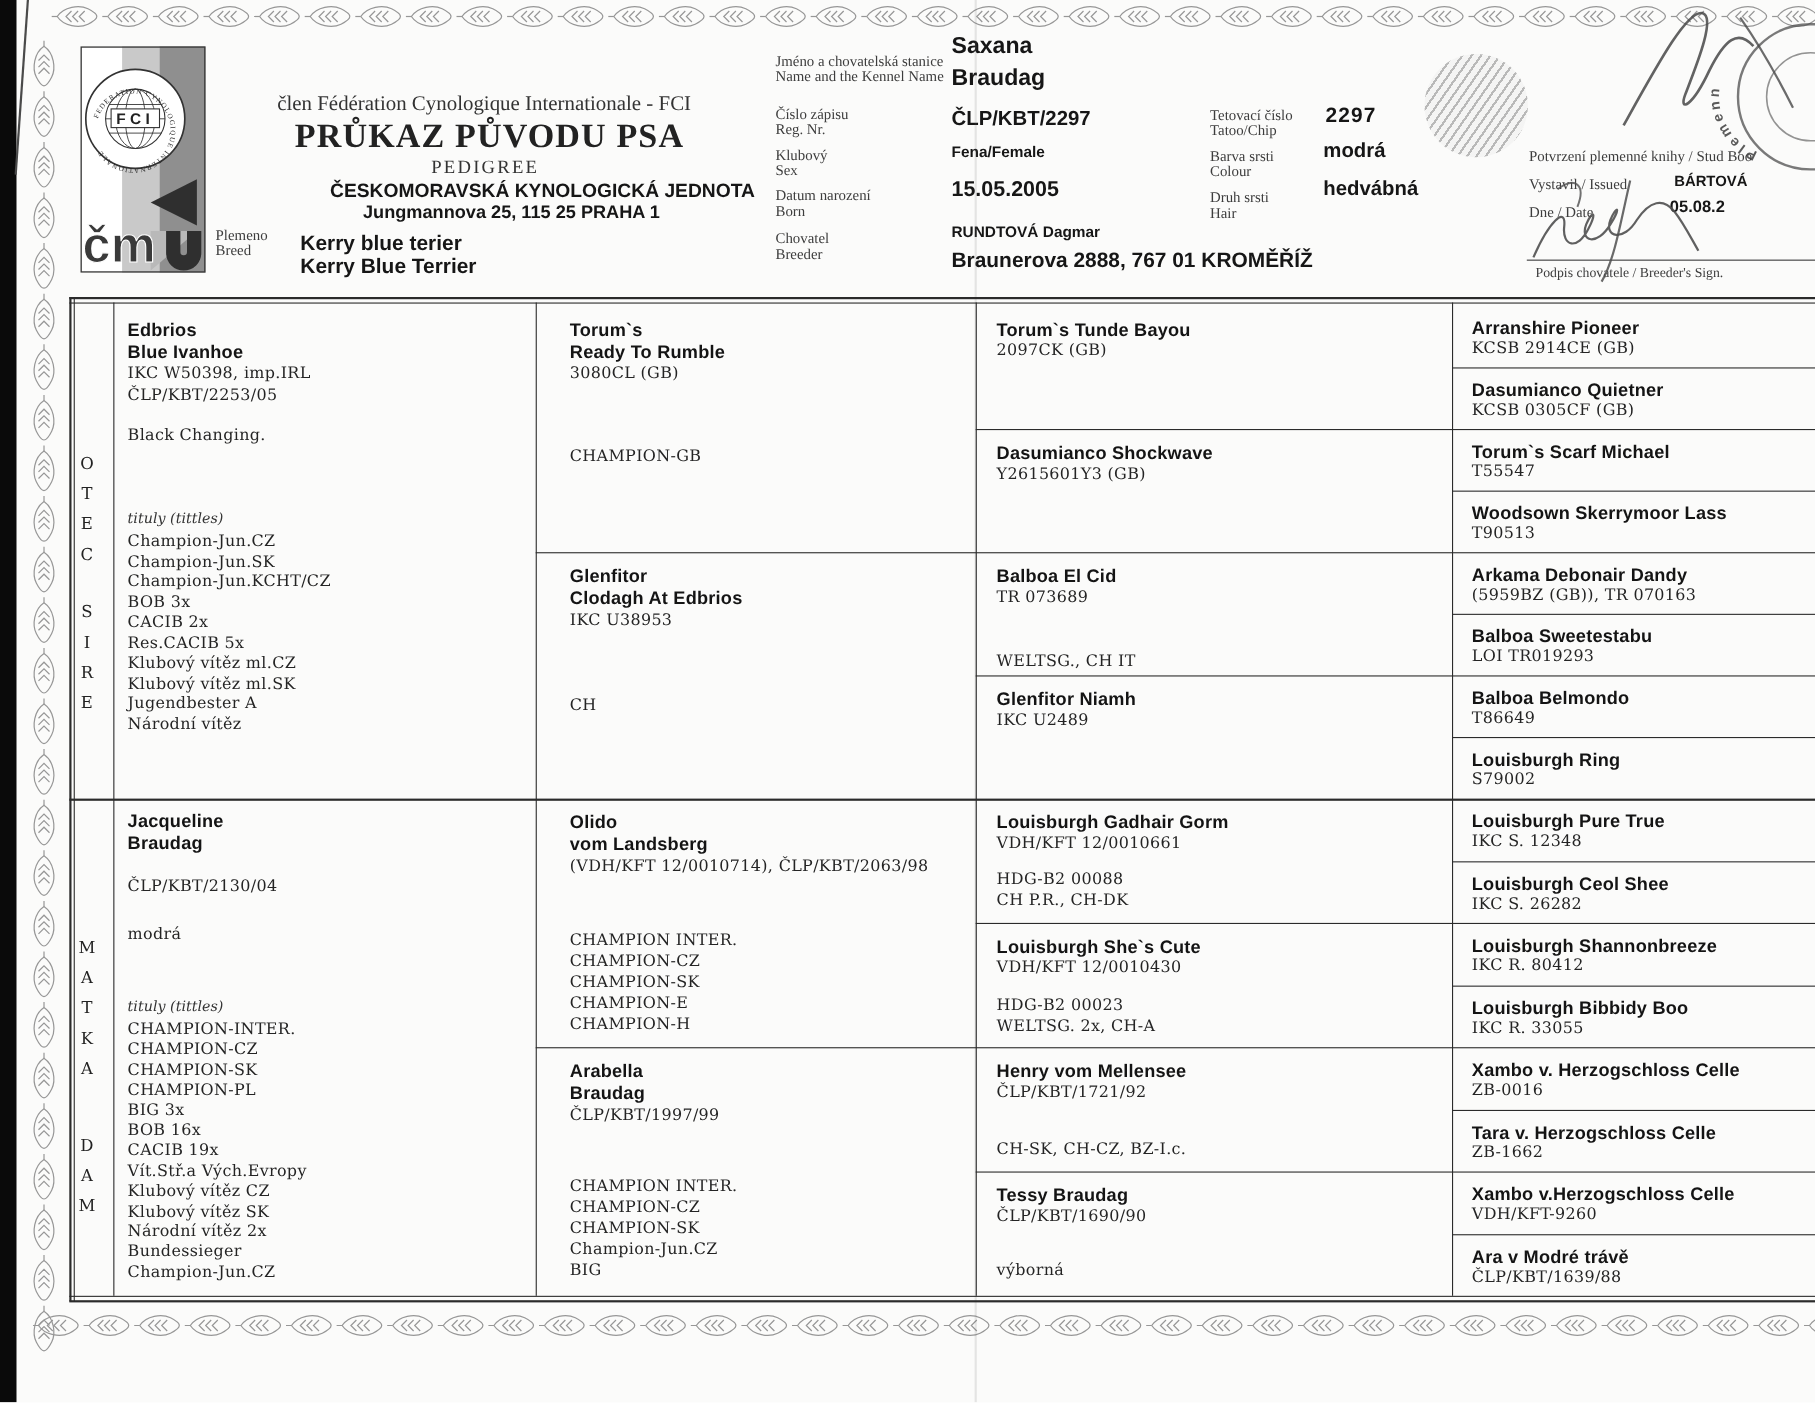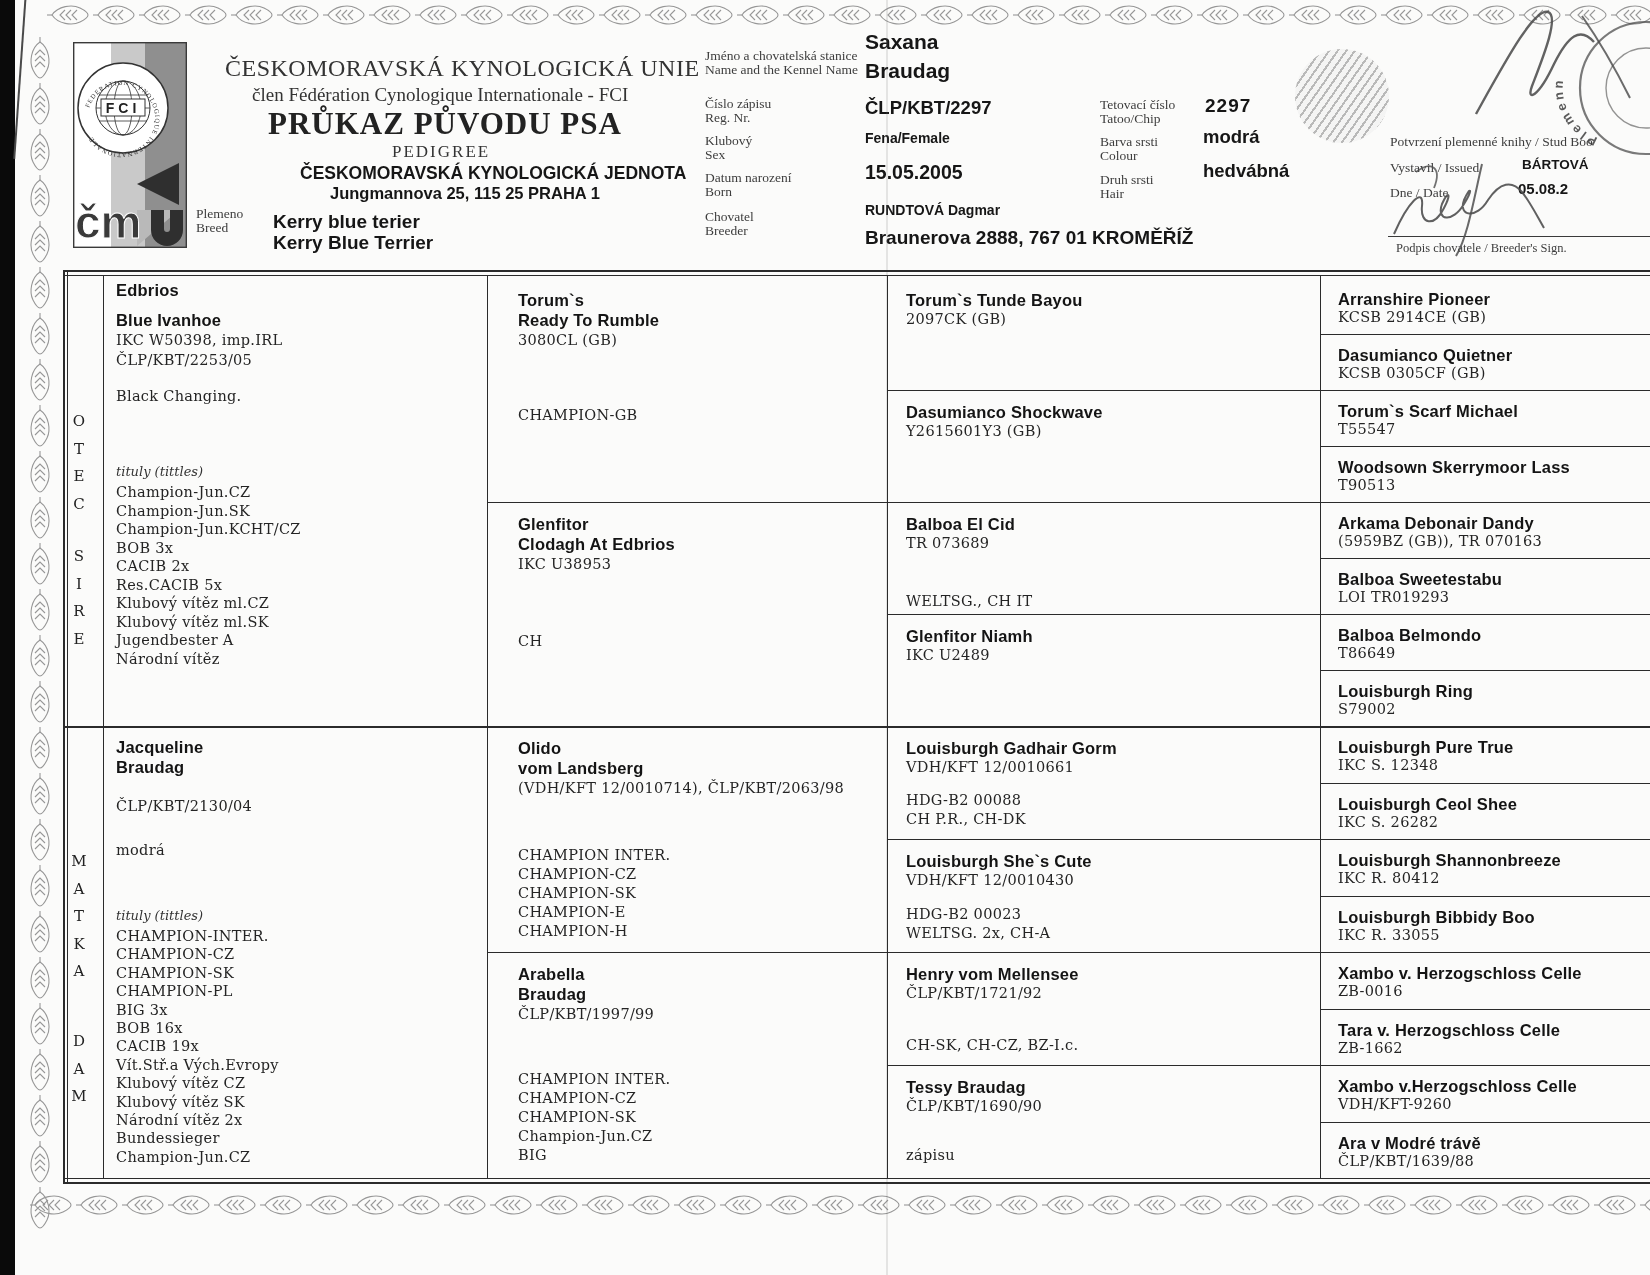--- a/index.html
+++ b/index.html
@@ -163,21 +163,20 @@
       <textPath href="#fci-ring">FEDERATION CYNOLOGIQUE INTERNATIONALE</textPath>
     </text>
     <rect x="28" y="57" width="44" height="17" fill="#ffffff" stroke="#333" stroke-width="1"></rect>
     <text x="50" y="70.5" text-anchor="middle" font-family="Liberation Sans, sans-serif" font-weight="bold" font-size="14" letter-spacing="4" fill="#222">FCI</text>
     <polygon points="64,142 106,121 106,163" fill="#2f2f2f"></polygon>
     <polygon points="64,168 106,168 64,204" fill="#b9b9b9"></polygon>
     <path d="M78 168 v20 a16 16 0 0 0 32 0 v-20 h-13 v19 a3 3 0 0 1 -6 0 v-19 z" fill="#2f2f2f"></path>
     <text x="2" y="196" font-family="Liberation Sans, sans-serif" font-weight="bold" font-size="46" fill="#3a3a3a" stroke="#ffffff" stroke-width="1">čm</text>
   </svg>
 
-  <div class="a serif-head" style="left:225px;top:55px;font-size:24px;letter-spacing:.5px">ČESKOMORAVSKÁ KYNOLOGICKÁ UNIE</div>
   <div class="a serif-head" style="left:252px;top:84px;font-size:19px">člen Fédération Cynologique Internationale - FCI</div>
   <div class="a serif-head" style="left:268px;top:106px;font-size:31px;font-weight:bold;letter-spacing:1px;color:#222">PRŮKAZ PŮVODU PSA</div>
   <div class="a serif-head" style="left:392px;top:142px;font-size:17px;letter-spacing:2px">PEDIGREE</div>
   <div class="a bval" style="left:300px;top:163px;font-size:17.5px">ČESKOMORAVSKÁ KYNOLOGICKÁ JEDNOTA</div>
   <div class="a bval" style="left:330px;top:184px;font-size:16.5px">Jungmannova 25, 115 25 PRAHA 1</div>
 
   <div class="a lbl" style="left:196px;top:206px">Plemeno</div>
   <div class="a lbl" style="left:196px;top:220px">Breed</div>
   <div class="a bval" style="left:273px;top:211px;font-size:19px">Kerry blue terier</div>
   <div class="a bval" style="left:273px;top:232px;font-size:19px">Kerry Blue Terrier</div>
@@ -281,21 +280,21 @@
 E</div>
   <div class="a vletters" style="left:70px;top:848px">M
 A
 T
 K
 A</div>
   <div class="a vletters" style="left:70px;top:1028px">D
 A
 M</div>
 
-  <div class="a bname" style="left:116px;top:281px">Edbrios</div>
+  <div class="a bname" style="left:116px;top:291px">Edbrios</div>
   <div class="a bname" style="left:116px;top:311px">Blue Ivanhoe</div>
   <div class="a ser" style="left:116px;top:332px">IKC W50398, imp.IRL</div>
   <div class="a ser" style="left:116px;top:352px">ČLP/KBT/2253/05</div>
   <div class="a ser" style="left:116px;top:388px">Black Changing.</div>
   <div class="a tituly" style="left:116px;top:464px">tituly (tittles)</div>
   <div class="a titles" style="left:116px;top:483px">Champion-Jun.CZ
 Champion-Jun.SK
 Champion-Jun.KCHT/CZ
 BOB 3x
 CACIB 2x
@@ -374,21 +373,21 @@
   <div class="a ser" style="left:906px;top:872px">VDH/KFT 12/0010430</div>
   <div class="a titles t19" style="left:906px;top:905px">HDG-B2 00023
 WELTSG. 2x, CH-A</div>
 
   <div class="a bname" style="left:906px;top:965px">Henry vom Mellensee</div>
   <div class="a ser" style="left:906px;top:985px">ČLP/KBT/1721/92</div>
   <div class="a titles t19" style="left:906px;top:1036px">CH-SK, CH-CZ, BZ-I.c.</div>
 
   <div class="a bname" style="left:906px;top:1078px">Tessy Braudag</div>
   <div class="a ser" style="left:906px;top:1098px">ČLP/KBT/1690/90</div>
-  <div class="a titles t19" style="left:906px;top:1146px">zápisu</div>
+  <div class="a titles t19" style="left:906px;top:1146px">výborná</div>
 
   <div class="a bname" style="left:1338px;top:290px">Arranshire Pioneer</div>
   <div class="a ser" style="left:1338px;top:309px">KCSB 2914CE (GB)</div>
   <div class="a bname" style="left:1338px;top:346px">Dasumianco Quietner</div>
   <div class="a ser" style="left:1338px;top:365px">KCSB 0305CF (GB)</div>
   <div class="a bname" style="left:1338px;top:402px">Torum`s Scarf Michael</div>
   <div class="a ser" style="left:1338px;top:421px">T55547</div>
   <div class="a bname" style="left:1338px;top:458px">Woodsown Skerrymoor Lass</div>
   <div class="a ser" style="left:1338px;top:477px">T90513</div>
   <div class="a bname" style="left:1338px;top:514px">Arkama Debonair Dandy</div>

